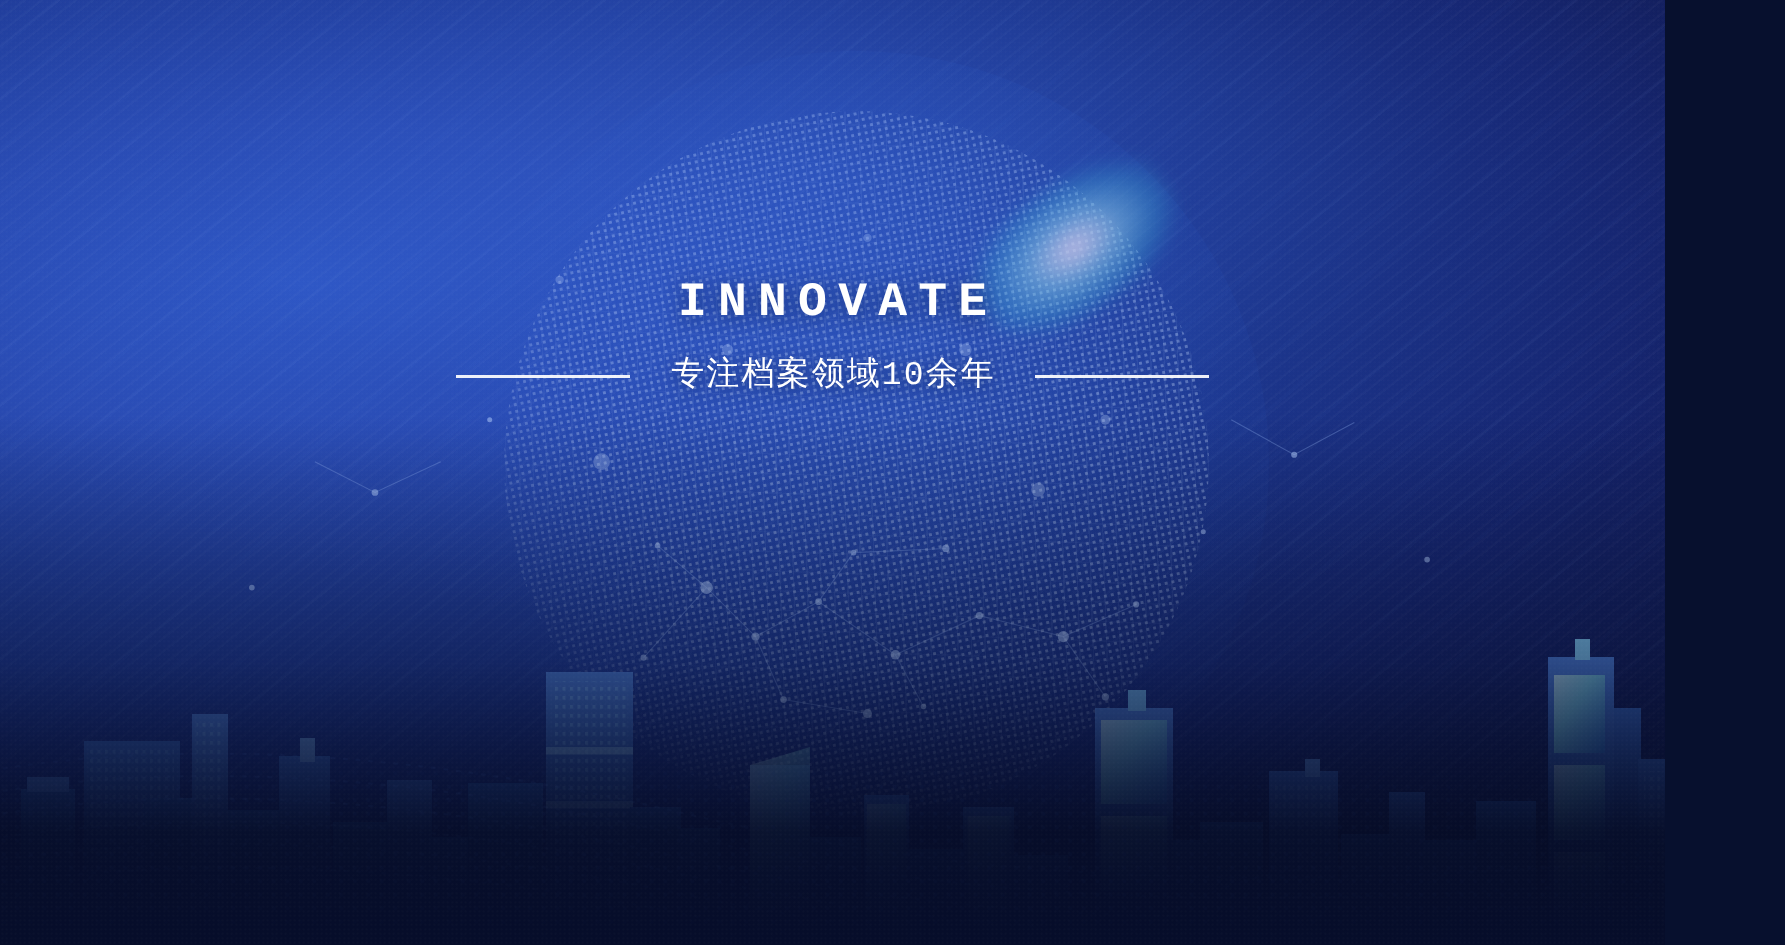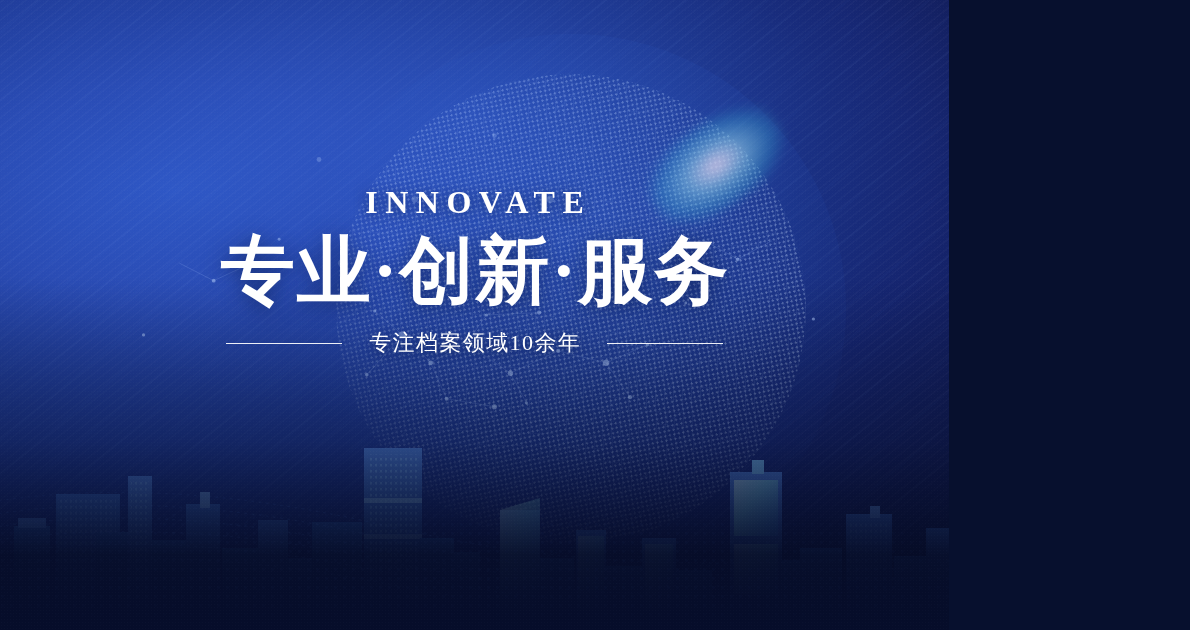--- a/index.html
+++ b/index.html
@@ -1,23 +1,23 @@
 <!DOCTYPE html>
 <html><head>
 <meta charset="utf-8">
 <style>
   * { margin:0; padding:0; box-sizing:border-box; }
   html,body { background:#07102e; }
 
   .banner{
     position:relative;
-    width:949px;
+    width:1110px;
     height:630px;
     overflow:hidden;
-    font-family:Liberation Serif, serif;
+    font-family:Liberation Mono, monospace;
     background:#15246e;
   }
 
   
   .bg-base{
     position:absolute; inset:0;
     background:
       radial-gradient(120% 95% at 18% 30%, #2f58c6 0%, #2a4cb4 18%, #213e9c 34%, #1a3184 50%, #15246e 66%, #10194f 82%, #0b1238 100%);
   }
   .bg-vignette{
@@ -388,21 +388,20 @@
         <path d="M1042 210 C 1054 196, 1088 182, 1150 176"></path>
       </g>
     </svg>
   </div>
 
   <div class="bg-vignette"></div>
   <div class="grain"></div>
 
   <div class="copy">
     <div class="eyebrow">INNOVATE</div>
-    <div class="headline">专业·创新·服务</div>
     <div class="sub-row">
       <span class="sub-rule"></span>
       <span class="subtitle">专注档案领域10余年</span>
       <span class="sub-rule"></span>
     </div>
   </div>
 
 </div>
 
 </body></html>

